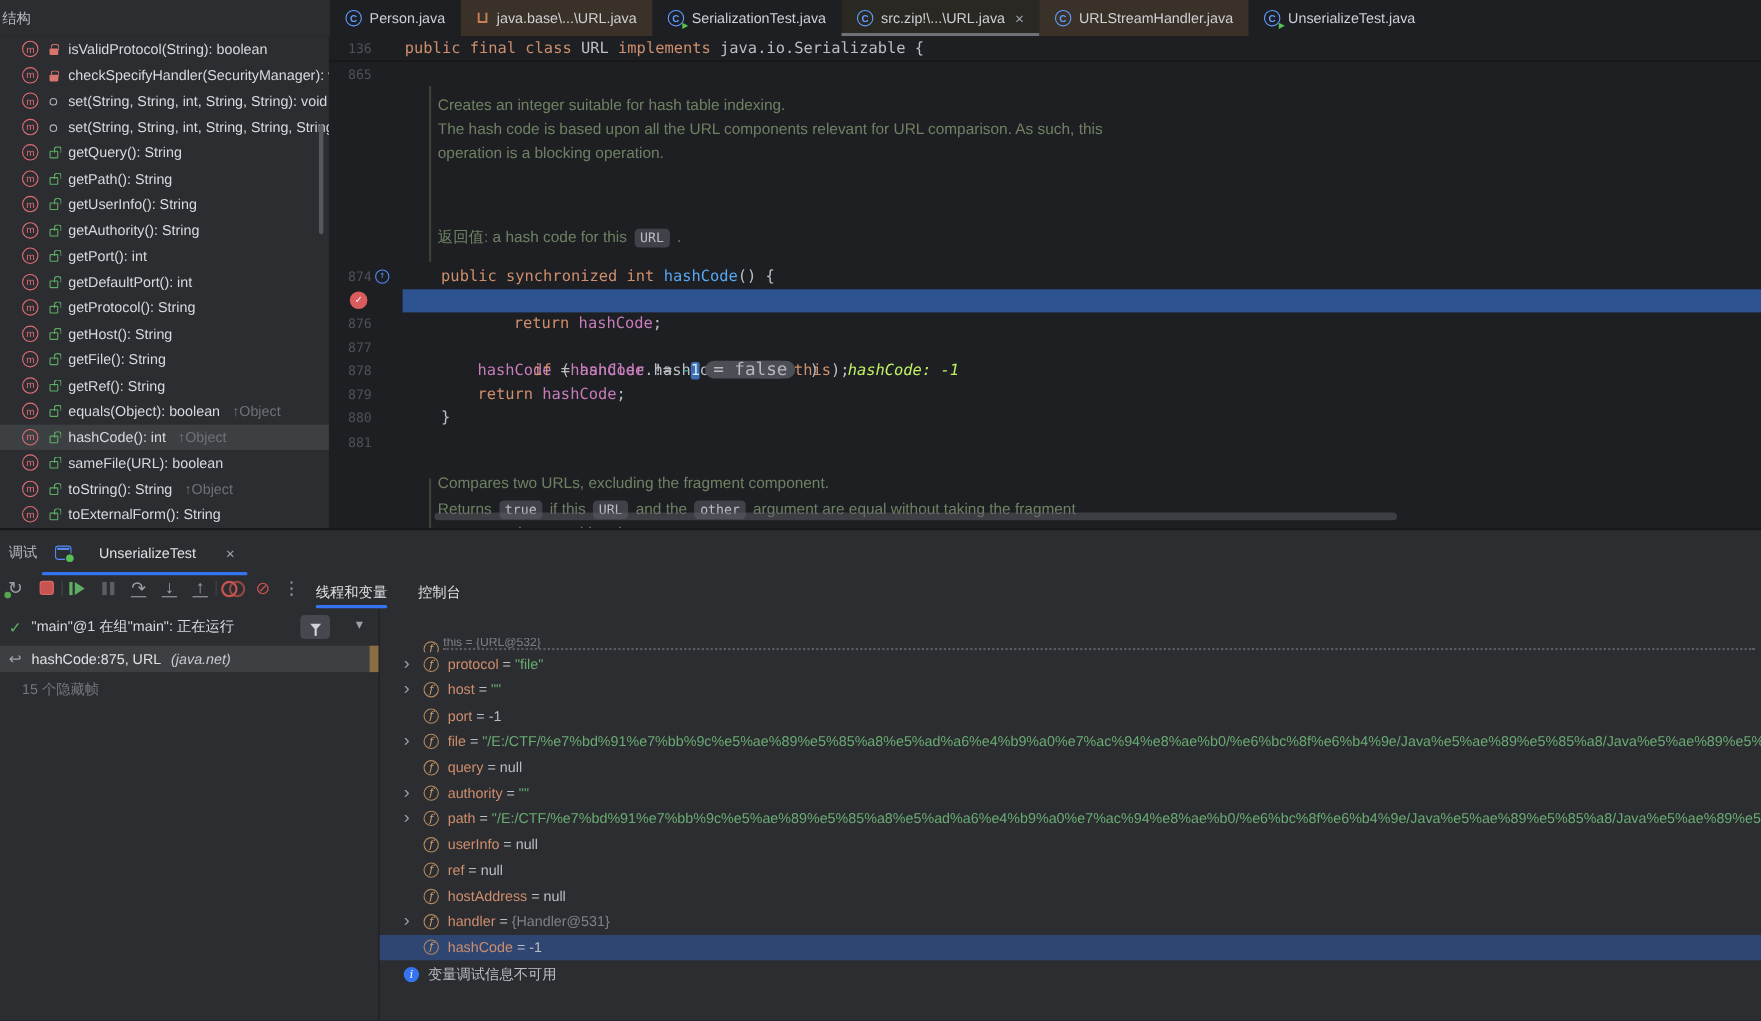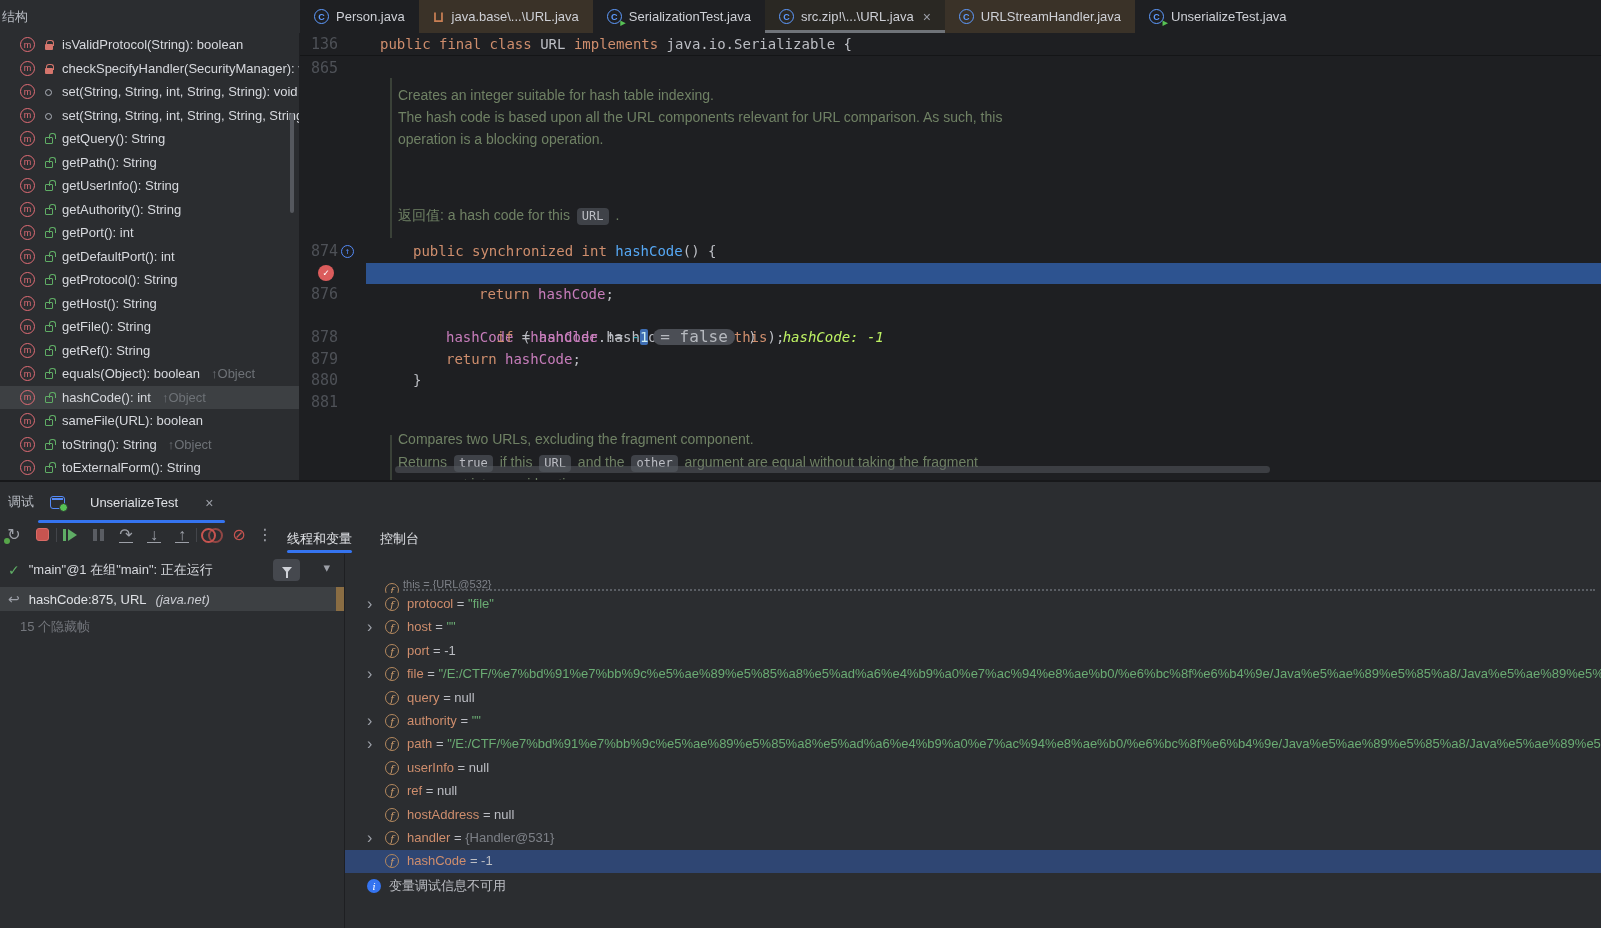--- a/index.html
+++ b/index.html
@@ -37,22 +37,22 @@
   .pubp{ width:8px; height:7px; border:1.3px solid #5fad65; border-radius:1px; position:relative; margin-top:4px; }
   .pubp::before{ content:""; position:absolute; right:-4px; top:-5px; width:5px; height:5px;
                  border:1.3px solid #5fad65; border-bottom:none; border-radius:3px 3px 0 0; }
   .ssuffix{ color:#6e7277; margin-left:4px; }
   .sscroll{ position:absolute; right:5px; top:80px; width:4px; height:100px; background:#55585e; border-radius:2px; }
 
   
   .editor{ position:absolute; left:300px; top:33px; right:0; height:447px; background:#1e1f22; overflow:hidden;
            font-family:"DejaVu Sans Mono","Liberation Mono",monospace; font-size:14px; }
   .eline{ position:absolute; left:0; right:0; height:21.5px; line-height:21.5px; white-space:pre; }
-  .gut{ position:absolute; left:0; top:0; width:38px; text-align:right; color:#4e5157; font-size:15px; }
-  .code{ position:absolute; left:68px; top:0; right:2px; white-space:pre;margin-left:12px; }
+  .gut{ position:absolute; left:0; top:0; width:38px; text-align:right; color:#4e5157; font-size:12px; }
+  .code{ position:absolute; left:68px; top:0; right:2px; white-space:pre; }
   .sticky{ position:absolute; left:0; top:0; right:0; height:23px; line-height:23px; background:#1e1f22;
            border-bottom:1px solid #141517; z-index:5; white-space:pre; }
   .kw{ color:#cf8e6d; } .fld{ color:#c77dbb; } .mth{ color:#56a8f5; } .num{ color:#2aacb8; } .pln{ color:#bcbec4; }
   .numsel{ color:#cdeef2; background:#3e6db3; border-radius:2px; }
   .chip{ display:inline-block; background:#4b4e55; color:#b6b9bf; border-radius:9px; padding:0 7px;
          font-size:16px; line-height:16px; margin:0 5px; }
   .hintTxt{ color:#bef264; font-style:italic; margin-left:26px; }
   .execbg{ position:absolute; left:66px; top:0; right:0; bottom:0; background:#2d5390; }
   .above{ position:relative; z-index:1; }
   .bp{ position:absolute; left:18px; top:2.5px; width:16px; height:16px; border-radius:50%; background:#db5c5c;
@@ -331,20 +331,21 @@
     </div>
     <div class="eline" style="top:229.5px">
       <div class="execbg"></div>
       <span class="bp">✓</span>
       <span class="code above" style="padding-left:66px"><span class="kw">if </span><span class="pln">(</span><span class="fld">hashCode</span><span class="pln"> != </span><span class="num">-</span><span class="numsel">1</span><span class="chip">= false</span><span class="pln"> )</span><span class="hintTxt">hashCode: -1</span></span>
     </div>
     <div class="eline" style="top:251px">
       <span class="gut">876</span>
       <span class="code" style="padding-left:99px"><span class="kw">return </span><span class="fld">hashCode</span><span class="pln">;</span></span>
     </div>
+    <div class="eline" style="top:272.5px"><span class="gut">877</span></div>
     <div class="eline" style="top:294px">
       <span class="gut">878</span>
       <span class="code" style="padding-left:66px"><span class="fld">hashCode</span><span class="pln"> = </span><span class="fld">handler</span><span class="pln">.</span><span class="pln">hashCode</span><span class="pln">( </span><span class="chip">u:</span><span class="kw">this</span><span class="pln">);</span></span>
     </div>
     <div class="eline" style="top:315.5px">
       <span class="gut">879</span>
       <span class="code" style="padding-left:66px"><span class="kw">return </span><span class="fld">hashCode</span><span class="pln">;</span></span>
     </div>
     <div class="eline" style="top:337px">
       <span class="gut">880</span>

